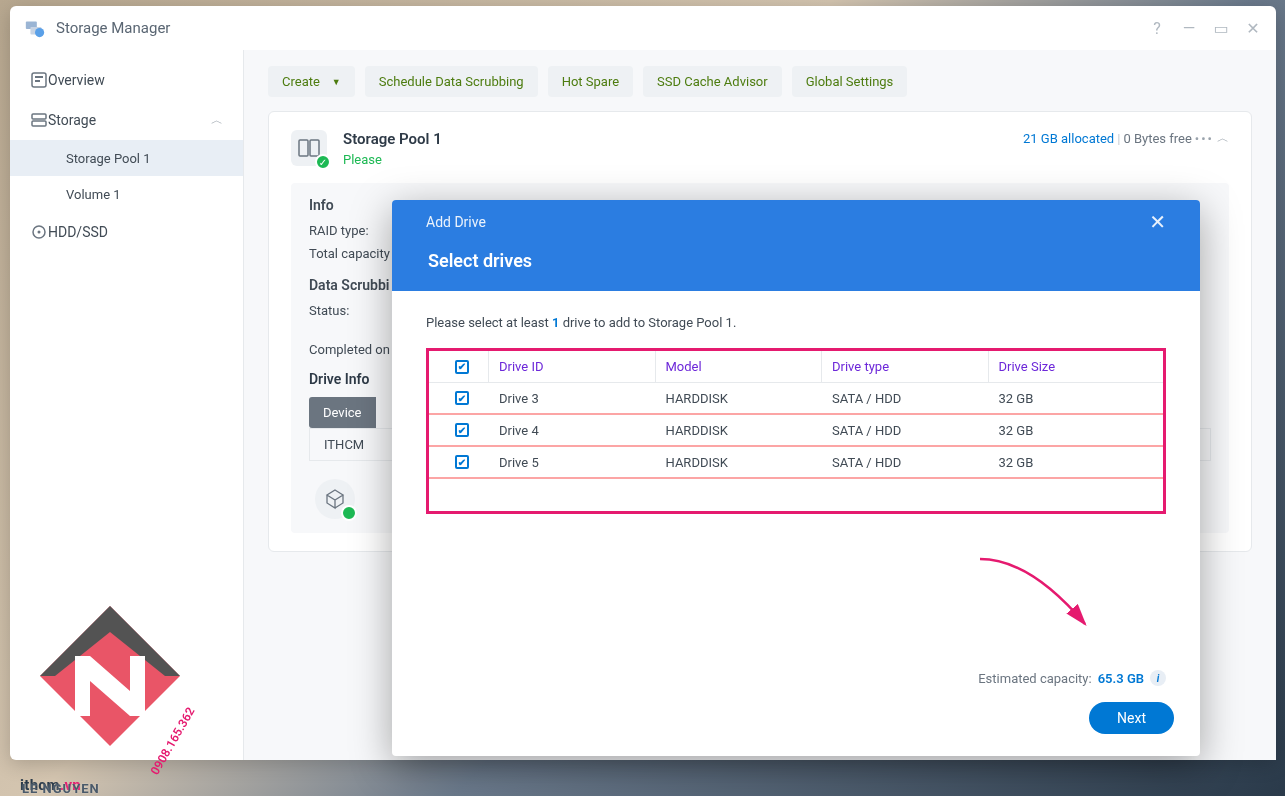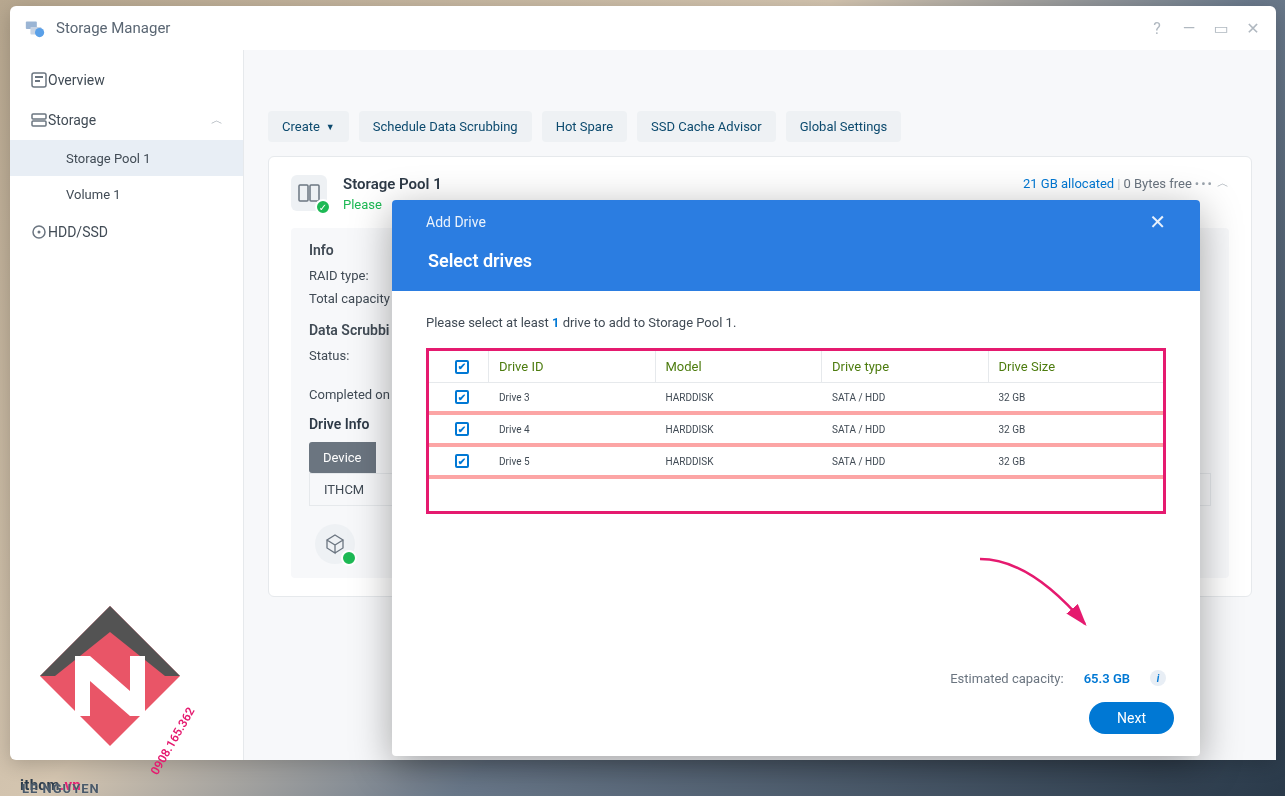--- a/index.html
+++ b/index.html
@@ -15,21 +15,21 @@
   .body { flex: 1; display: flex; min-height: 0; }
   .sidebar { width: 234px; border-right: 1px solid #e6e9ec; padding-top: 10px; }
   .side-item { display: flex; align-items: center; height: 40px; padding: 0 20px; color: #414b55; font-size: 14px; cursor: pointer; }
   .side-item .chev { margin-left: auto; color: #9aa3ac; font-size: 12px;}
   .side-item.sub { padding-left: 56px; height: 36px; font-size: 13px;}
   .side-item.active { background: #e8eef5; }
   .side-item .ic { width: 18px; height: 18px; display:inline-flex; align-items:center; justify-content:center; color:#6b7580;}
   
   .main { flex: 1; background: #f7f8fa; padding: 16px 24px; overflow: hidden; }
   .toolbar { display: flex; gap: 10px; margin-bottom: 14px; }
-  .btn { background: #eef1f4; border: none; border-radius: 4px; padding: 8px 14px; font-size: 13px; color: #0c4a6e; cursor: pointer; display: inline-flex; align-items: center; gap: 6px; margin-top: 45px; }
+  .btn { background: #eef1f4; border: none; border-radius: 4px; padding: 8px 14px; font-size: 13px; color: #4d7c0f; cursor: pointer; display: inline-flex; align-items: center; gap: 12px; }
   .btn .caret { font-size: 9px; }
   
   .panel { background: #fff; border: 1px solid #e6e9ec; border-radius: 6px; padding: 18px 22px; }
   .pool-header { display: flex; align-items: flex-start; gap: 16px; }
   .pool-icon { width: 36px; height: 36px; background: #eef1f4; border-radius: 6px; position: relative; display:flex; align-items:center; justify-content:center; }
   .pool-icon .check { position:absolute; right:-4px; bottom:-4px; width:16px; height:16px; background:#1db954; border-radius:50%; border:2px solid #fff; display:flex; align-items:center; justify-content:center; color:#fff; font-size:10px;}
   .pool-title { font-weight: 600; font-size: 15px; color: #2e3a47; }
   .pool-status { color: #1db954; font-size: 13px; margin-top: 4px; }
   .pool-right { margin-left: auto; display: flex; align-items: center; gap: 3px; color: #6b7580; font-size: 13px; }
   .pool-right .alloc { color: #0078d4; }
@@ -52,31 +52,31 @@
   .modal-bluehead { background: #2b7de1; color: #fff; }
   .modal-title-row { display: flex; align-items: center; padding: 10px 34px; font-size: 14px; opacity:.9;}
   .modal-title-row .close { margin-left: auto; cursor: pointer; font-size: 20px; }
   .modal-subtitle { padding: 6px 36px 20px; font-size: 18px; font-weight: 600; }
   
   .modal-body { flex: 1; padding: 24px 34px 10px; color: #414b55; font-size: 13px; position: relative;}
   .hint .num { color: #0078d4; font-weight: 600; }
   
   .drive-table { border:3px solid #e51a6f; margin-top: 18px; height:166px; }
   .dt-header, .dt-row { display: grid; grid-template-columns: 52px 1fr 1fr 1fr 1fr; align-items: center; height: 32px; padding: 0 8px; }
-  .dt-header { color: #4d7c0f; border-bottom: 1px solid #e6e9ec; background:#fff;}
+  .dt-header { color: #6d28d9; border-bottom: 1px solid #e6e9ec; background:#fff;}
   .dt-header > div { border-right:1px solid #e6e9ec; padding-left:10px; height:100%; display:flex; align-items:center;}
   .dt-header > div:last-child { border-right:none;}
-  .dt-row { border-bottom: 4px solid #fca5a5; font-size: 10px; }
+  .dt-row { border-bottom: 2px solid #fca5a5; font-size: 13px; }
   .dt-row > div { padding-left:10px;}
   .cbx { width: 14px; height: 14px; border: 2px solid #0078d4; border-radius: 2px; display: inline-flex; align-items: center; justify-content: center; cursor: pointer; margin-left:8px;}
   .cbx.checked::after { content: "✔"; color: #0078d4; font-size: 10px; font-weight:bold;}
   .cbx-cell{display:flex; align-items:center;}
   
   .modal-footer { padding: 10px 26px 22px; display: flex; align-items: center; justify-content: flex-end; gap: 10px; font-size:13px; color:#6b7580; position:relative;}
-  .cap-info { position:absolute; right:34px; bottom:70px; display:flex; align-items:center; gap:20px;}
+  .cap-info { position:absolute; right:34px; bottom:70px; display:flex; align-items:center; gap:6px;}
   .cap-info .val { color: #0078d4; font-weight: 600; }
   .cap-info .i { width:16px; height:16px; border-radius:50%; background:#e8eef5; color:#0078d4; font-size:10px; display:inline-flex; align-items:center; justify-content:center; font-style:italic; font-weight:bold;}
   .next-btn { background: #0078d4; color: #fff; border: none; border-radius: 16px; padding: 8px 28px; font-size: 14px; cursor: pointer; }
   
   .arrow { position: absolute; right: 100px; bottom: 58px; width: 130px; height: 80px; pointer-events:none;}
   
   .watermark { position:absolute; left:10px; bottom:10px; width:200px; height:200px; pointer-events:none; opacity:.95;}
   .watermark svg { width:100%; height:100%; }
   .wm-text { position:absolute; left:20px; bottom:2px; font-size:15px; font-weight:700; color:#2a3a4a; letter-spacing:.3px;}
   .wm-text .vn { color:#e51a6f; }

